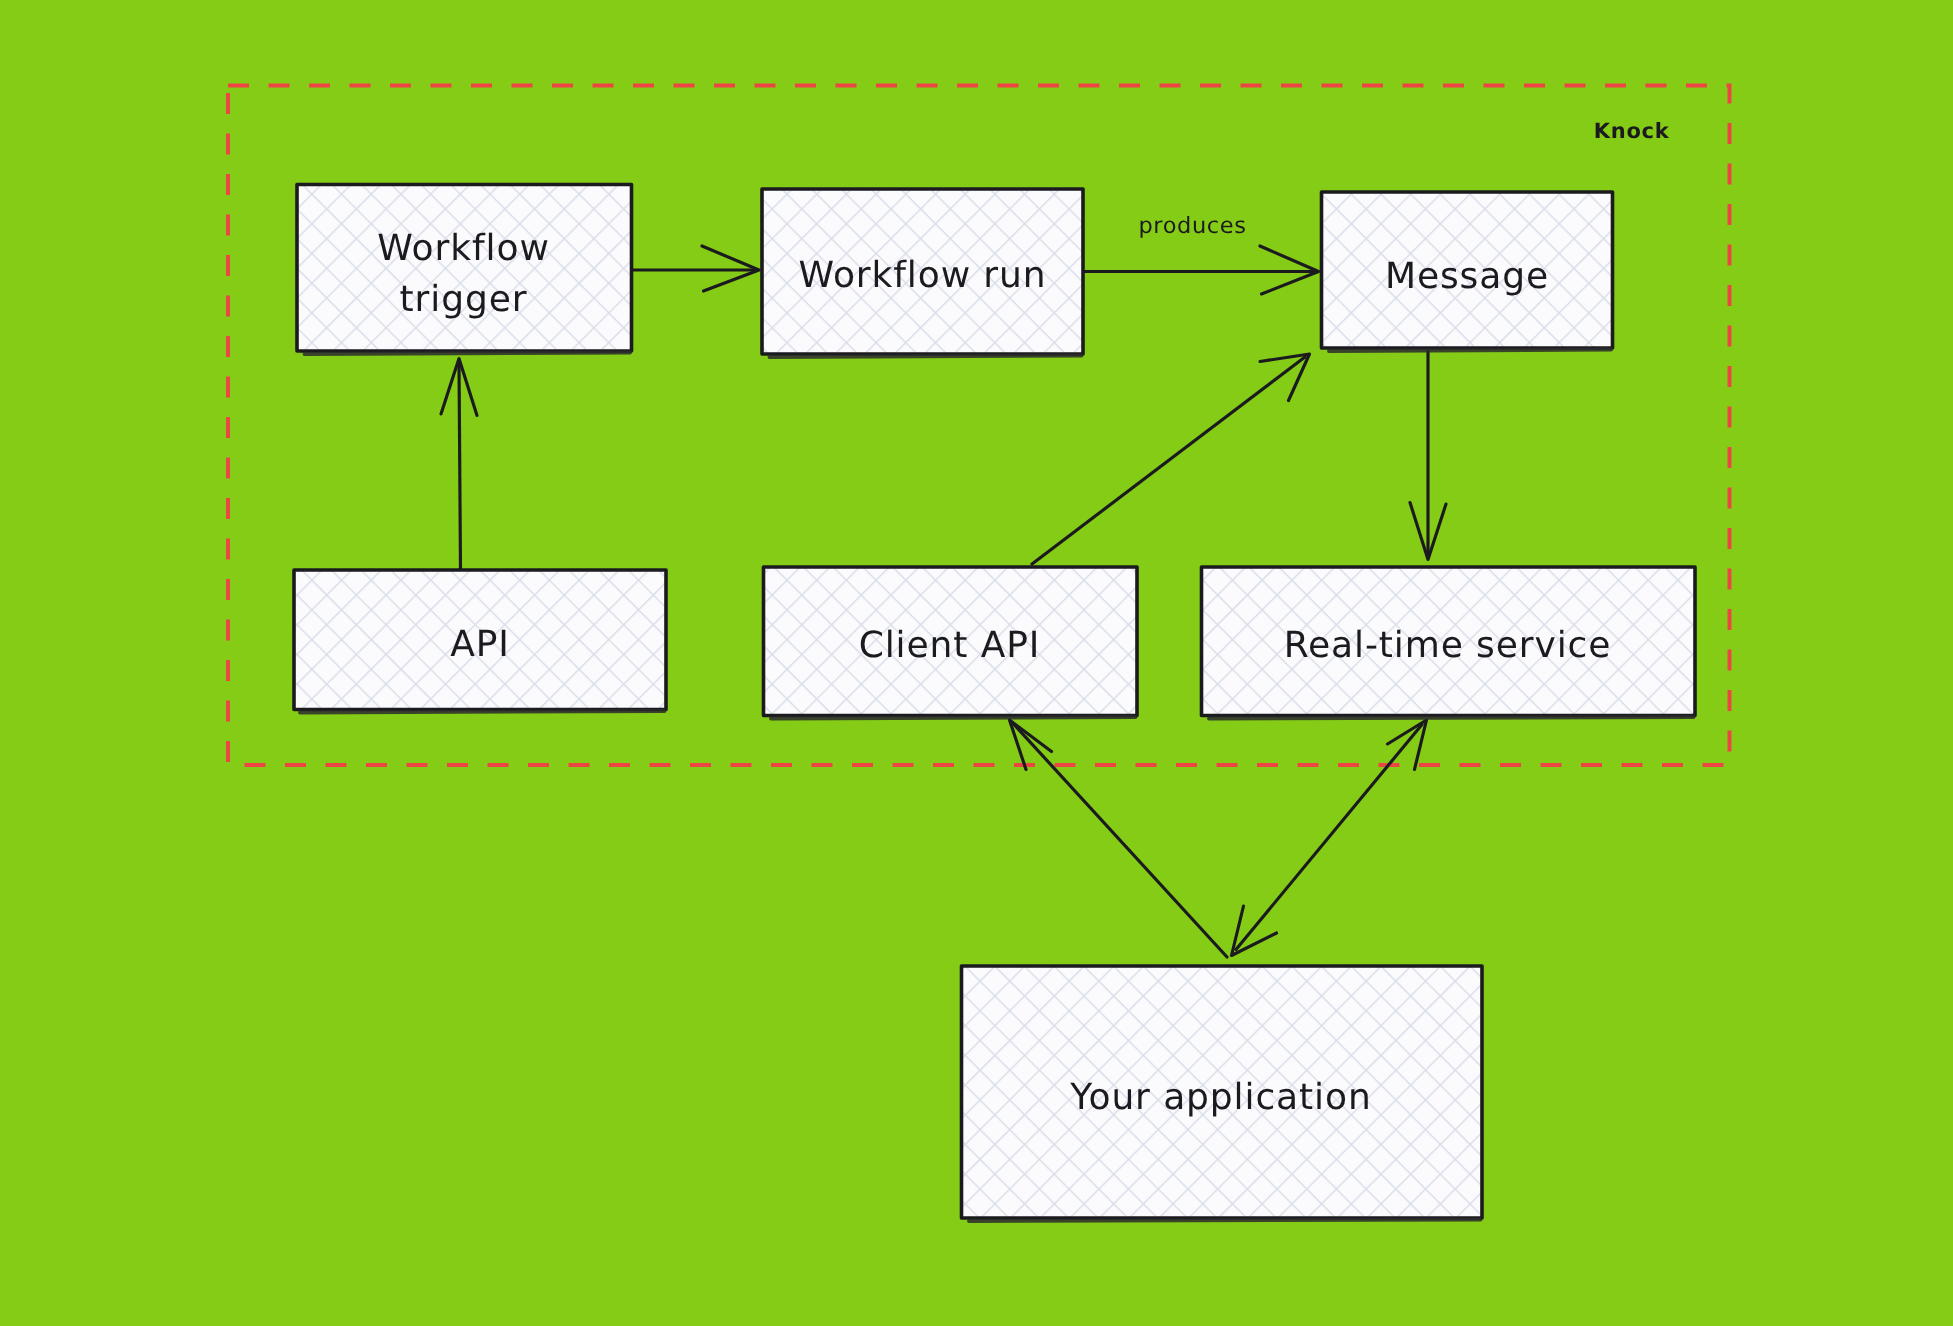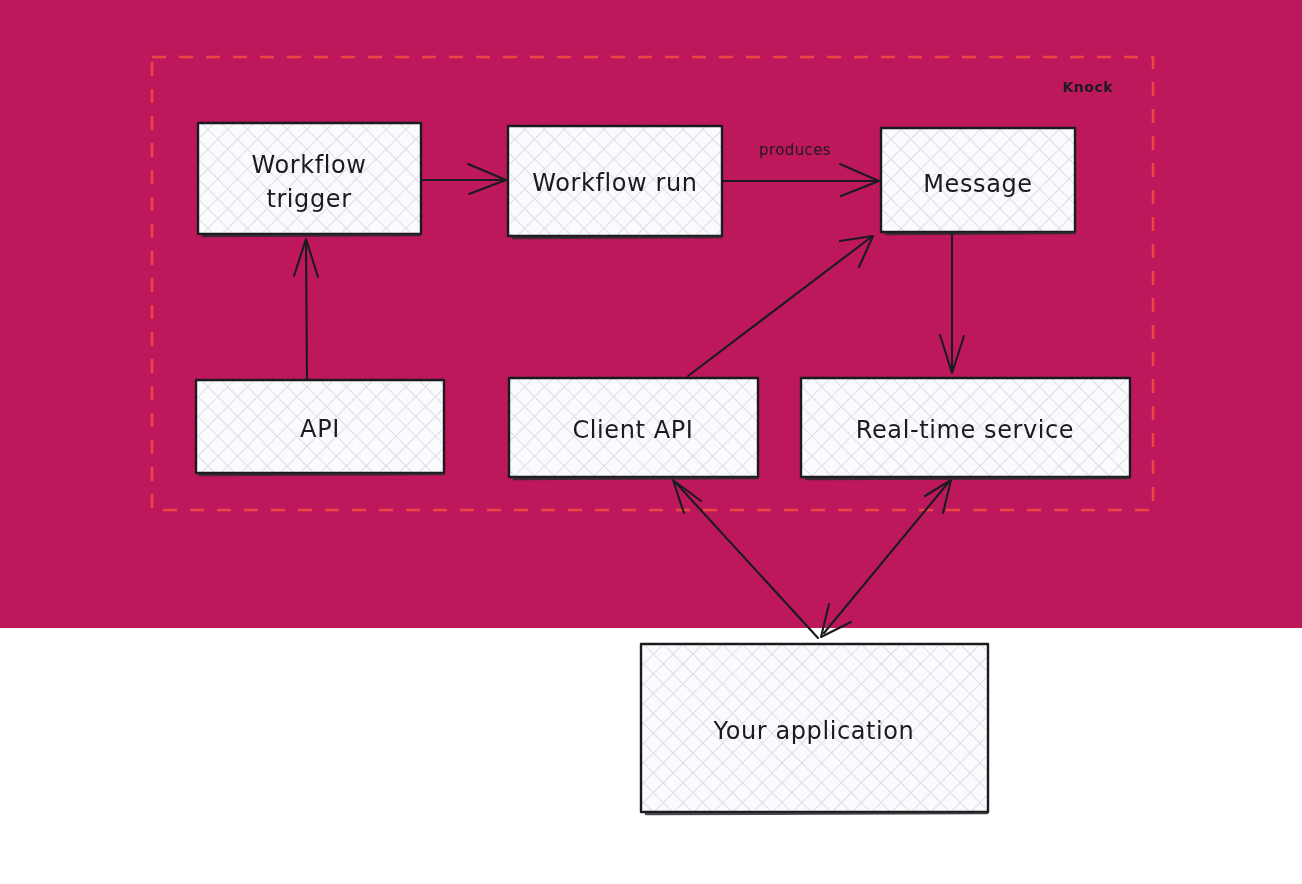--- a/index.html
+++ b/index.html
@@ -10,22 +10,22 @@
   }
   body {
     width: 1302px;
     height: 884px;
     font-family: "DejaVu Sans", sans-serif;
     overflow: hidden;
   }
   #diagram-root {
     position: relative;
     width: 1302px;
-    height: 628px;
-    background: #be185d;
+    height: 884px;
+    background: #84cc16;
     text-decoration: underline;
   }
   svg#diagram-canvas {
     display: block;
     width: 1302px;
     height: 884px;
   }
   .node-label {
     font-family: "DejaVu Sans", sans-serif;
     font-size: 24px;

